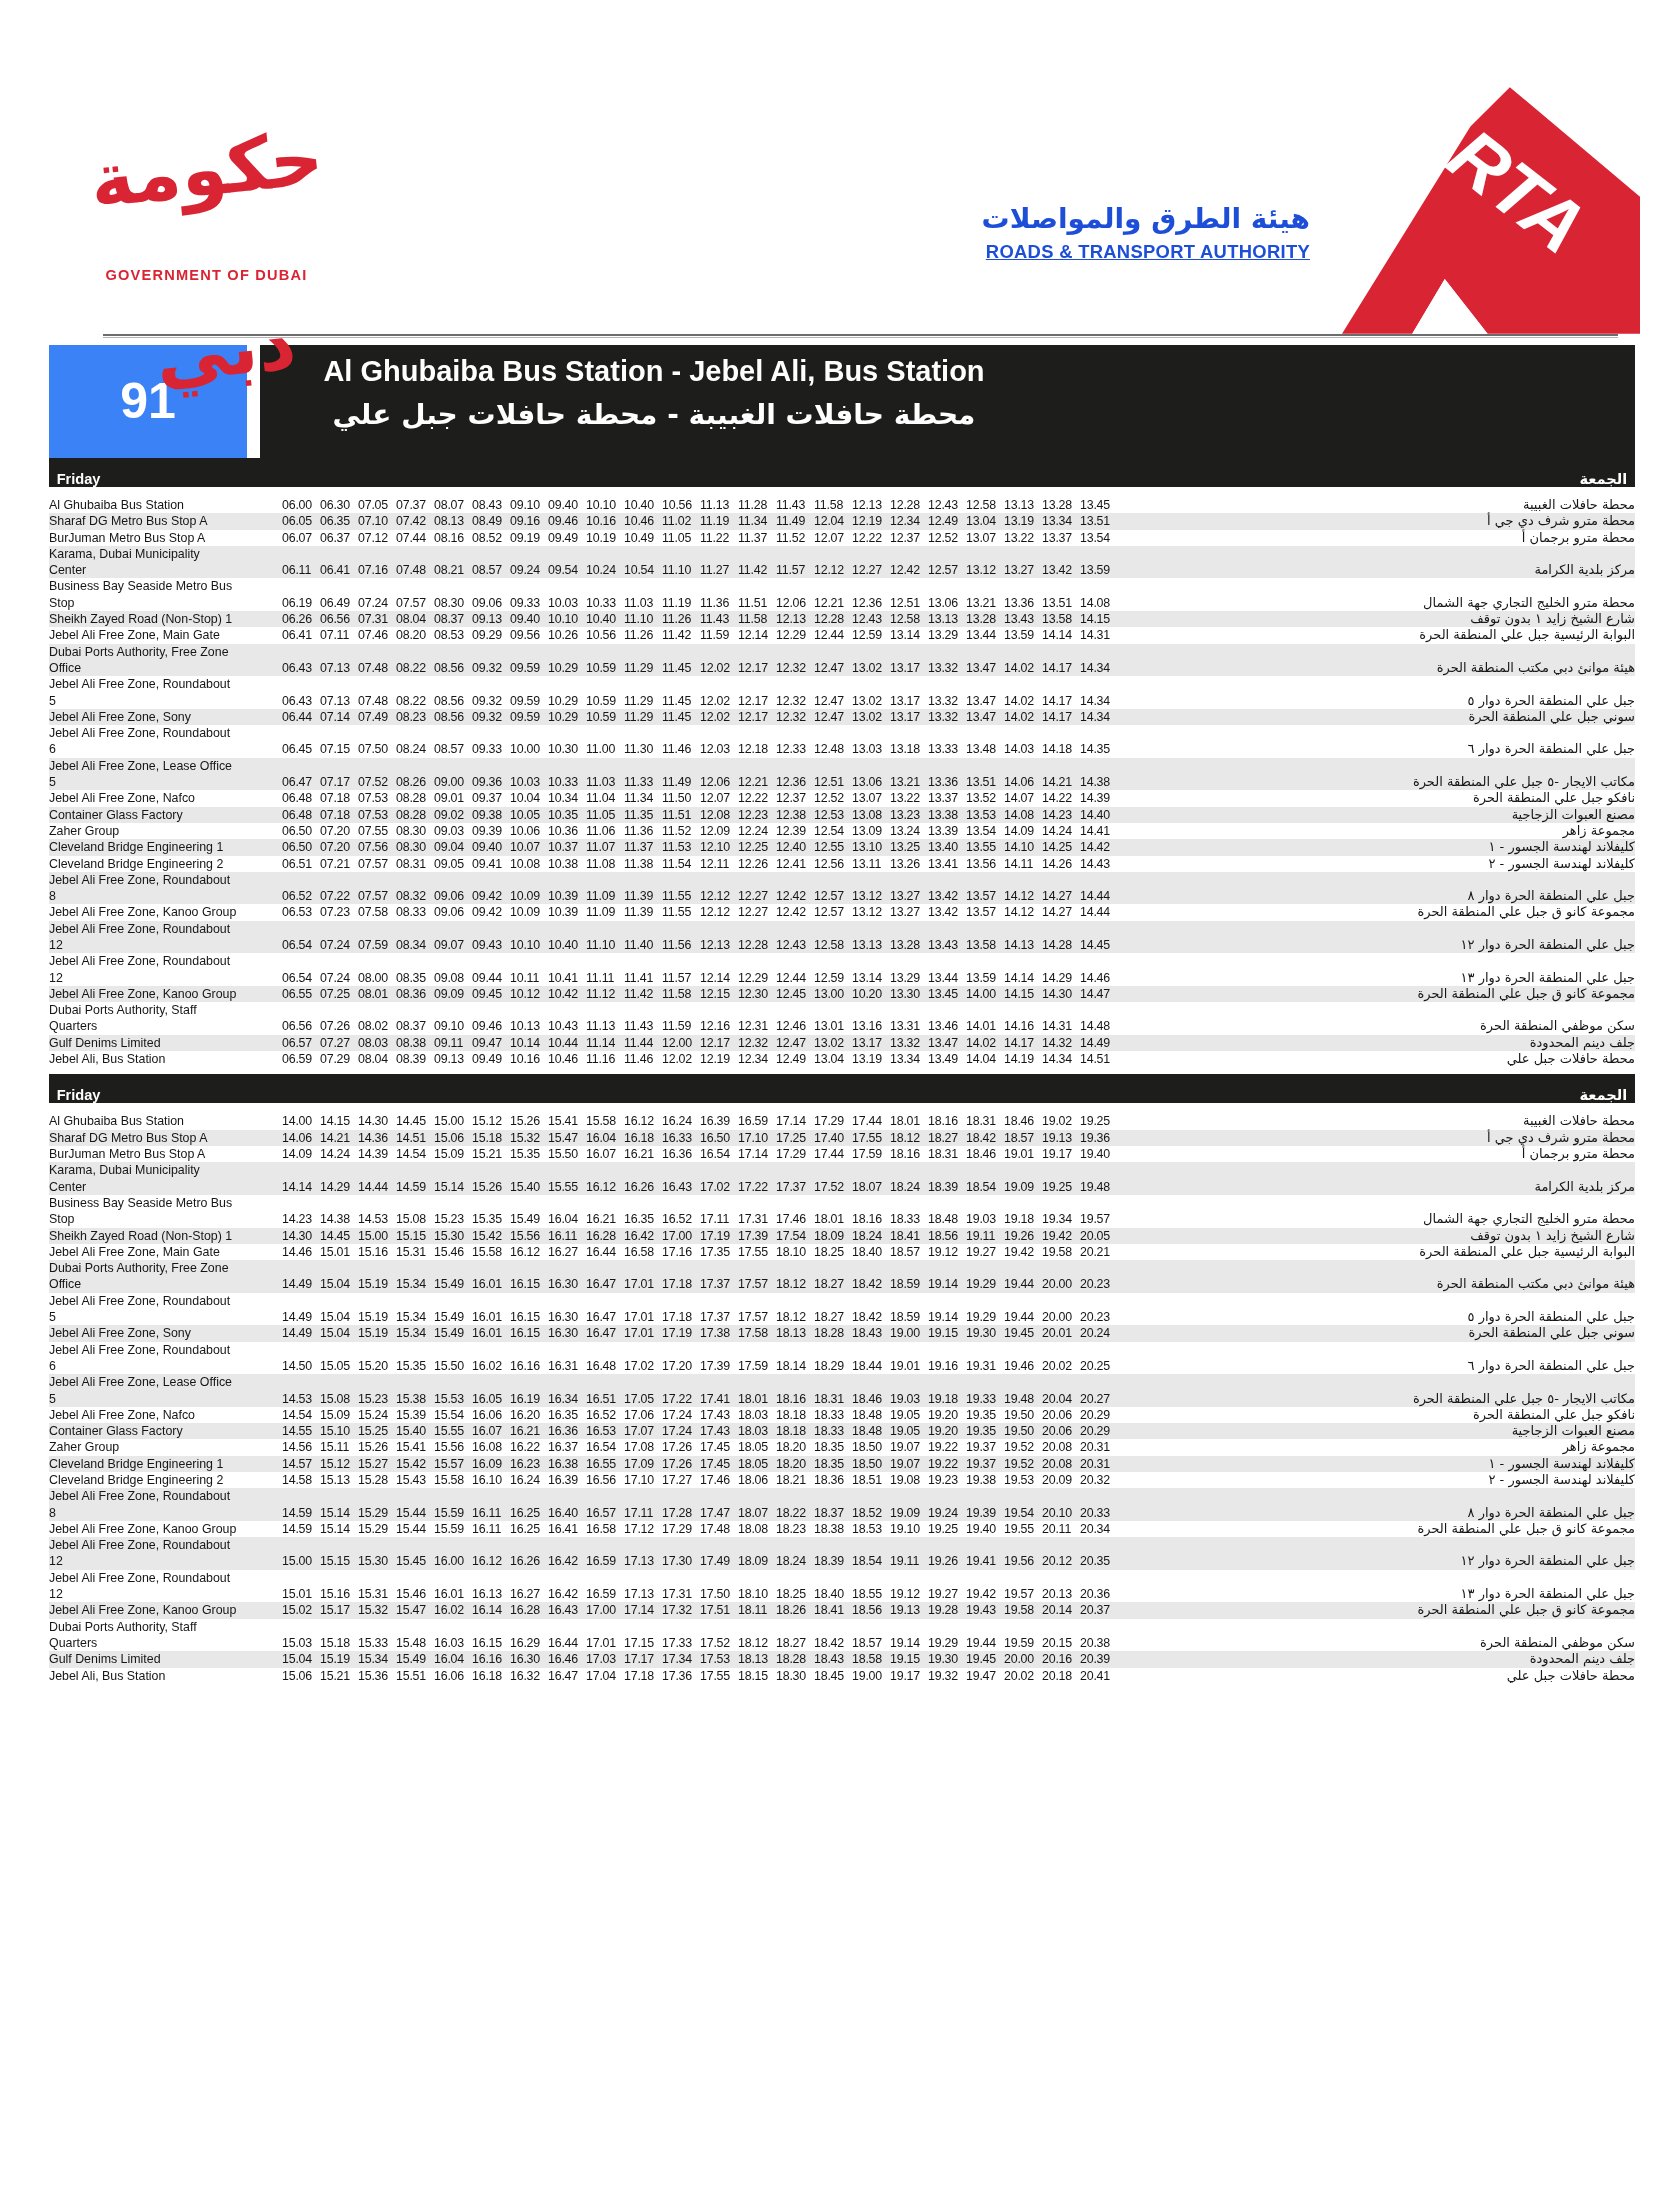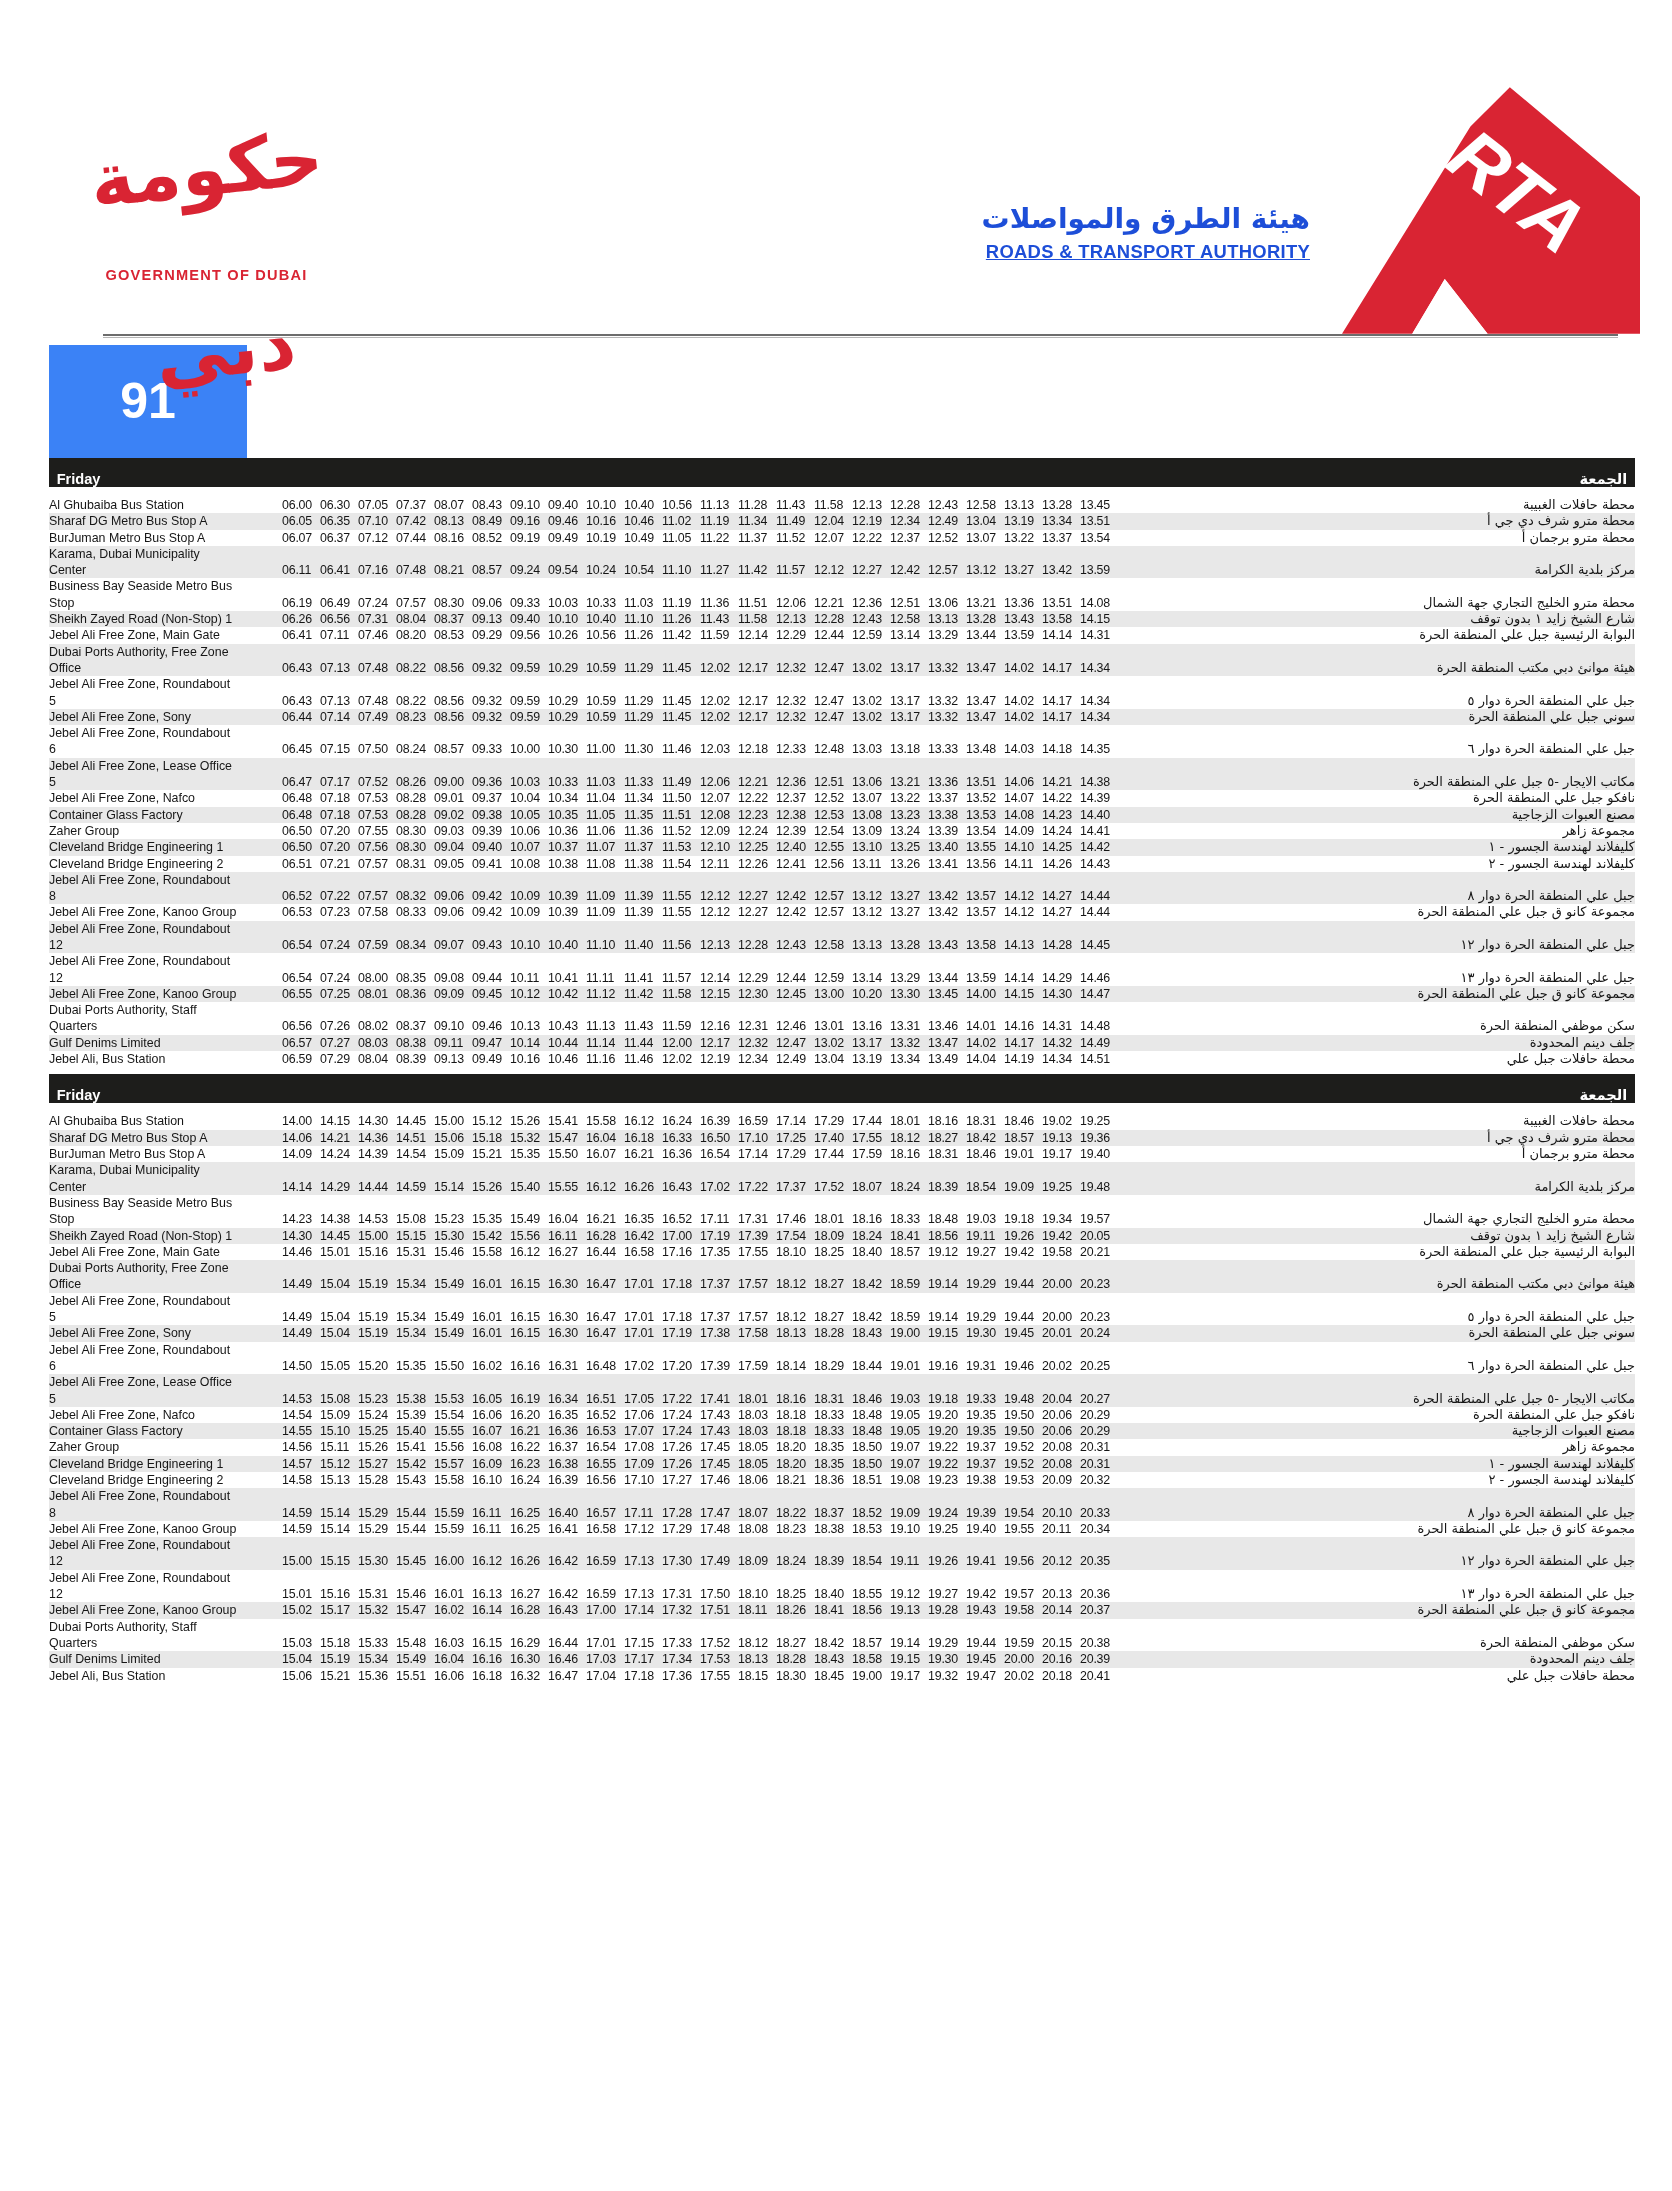--- a/index.html
+++ b/index.html
@@ -55,20 +55,24 @@
       <polygon points="82,288 120,224 170,288" fill="#ffffff"></polygon>
       <text x="118" y="92" transform="rotate(38 118 92)" font-family="Liberation Sans, sans-serif" font-size="88" font-weight="bold" font-style="italic" fill="#ffffff">RTA</text>
     </svg>
   </div>
 </div>
 
 <div class="divider"></div>
 
 <div class="route-bar">
   <div class="route-num">91</div>
+  <div class="route-title">
+    <div class="route-title-en">Al Ghubaiba Bus Station - Jebel Ali, Bus Station</div>
+    <div class="route-title-ar ar">محطة حافلات الغبيبة - محطة حافلات جبل علي</div>
+  </div>
 </div>
 
 <div class="day-bar">
   <span>Friday</span>
   <span class="ar">الجمعة</span>
 </div>
 <div class="table">
   <div class="rows" id="rows-0">
       <div class="row">
         <div class="stop-en">Al Ghubaiba Bus Station</div>

